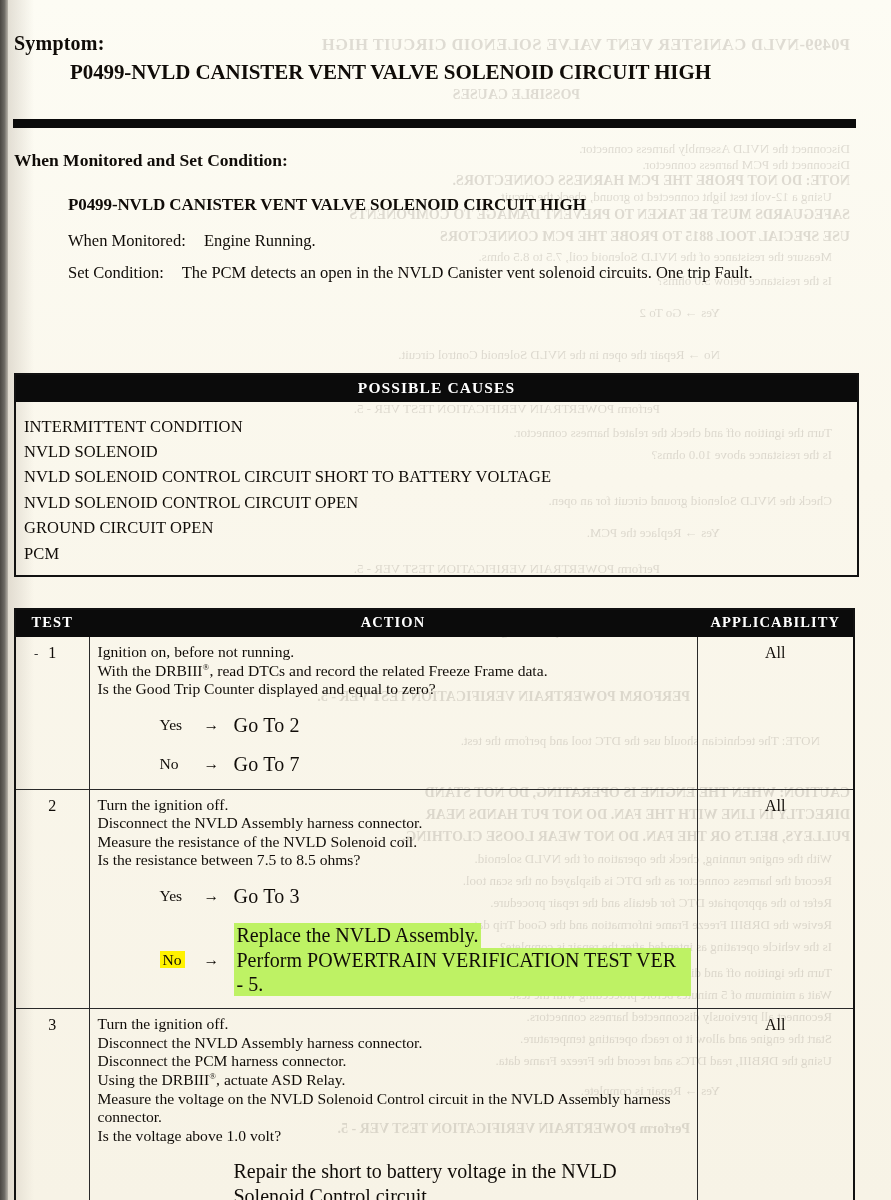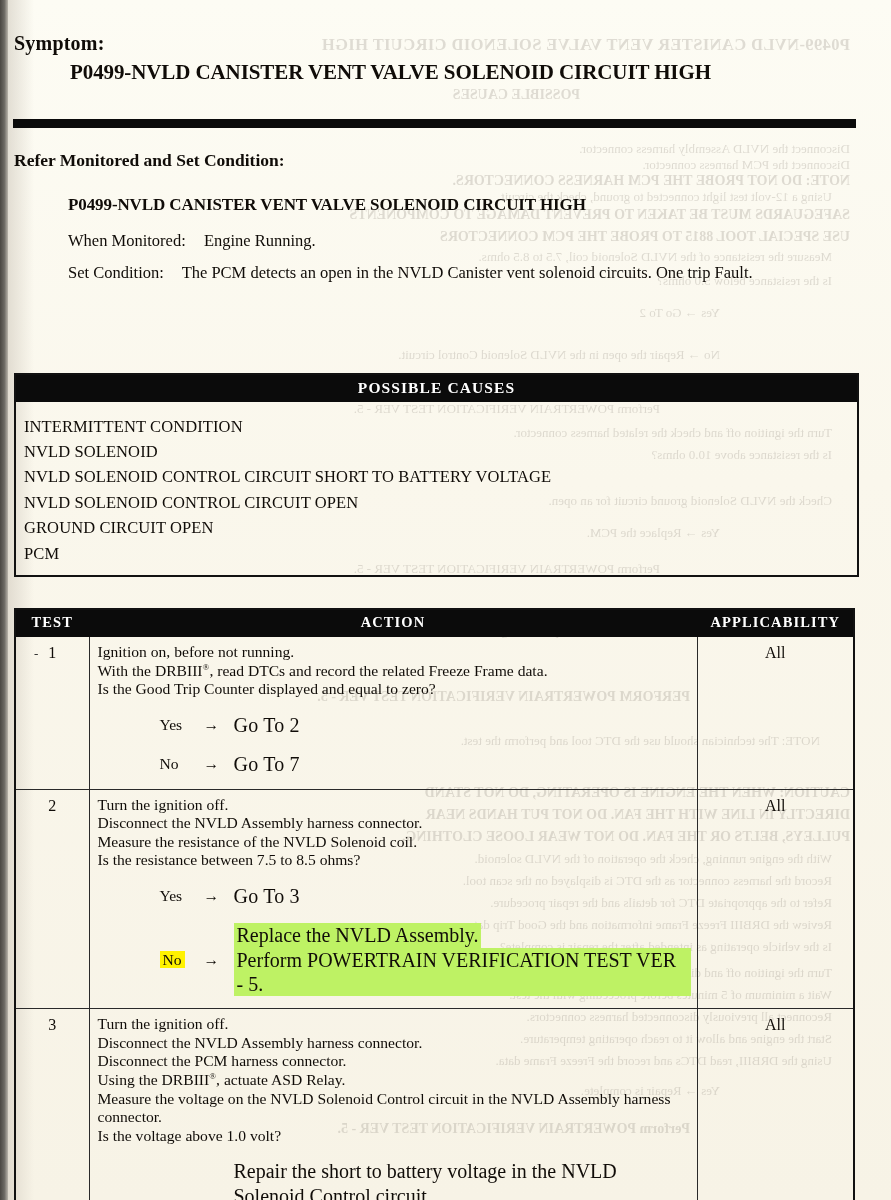--- a/index.html
+++ b/index.html
@@ -270,21 +270,21 @@
 
   <div id="scan-edge-left"></div>
 
   <div id="content">
 
     <div class="sym-label">Symptom:</div>
     <div class="sym-code">P0499-NVLD CANISTER VENT VALVE SOLENOID CIRCUIT HIGH</div>
 
     <div id="black-rule"></div>
 
-    <div class="sec-head">Refer Monitored and Set Condition:</div>
+    <div class="sec-head">When Monitored and Set Condition:</div>
 
     <div class="wm-code">P0499-NVLD CANISTER VENT VALVE SOLENOID CIRCUIT HIGH</div>
 
     <div class="wm-line" id="wm-monitored">
       <span class="lead">When Monitored:</span>
       <span>Engine Running.</span>
     </div>
 
     <div class="wm-line" id="wm-setcond">
       <span class="lead">Set Condition:</span>

